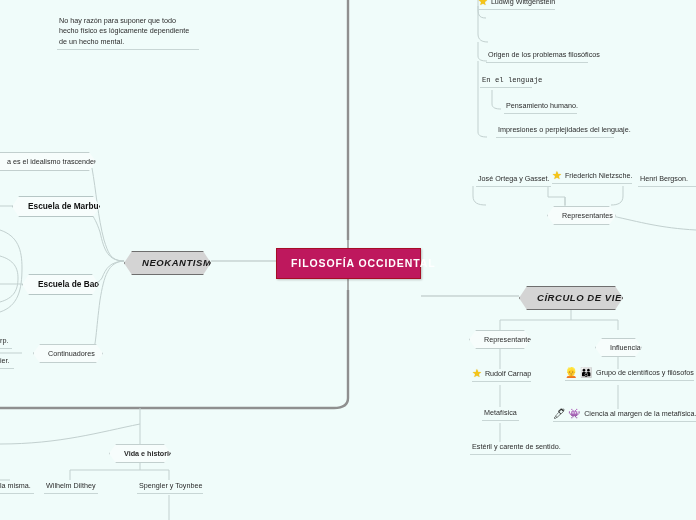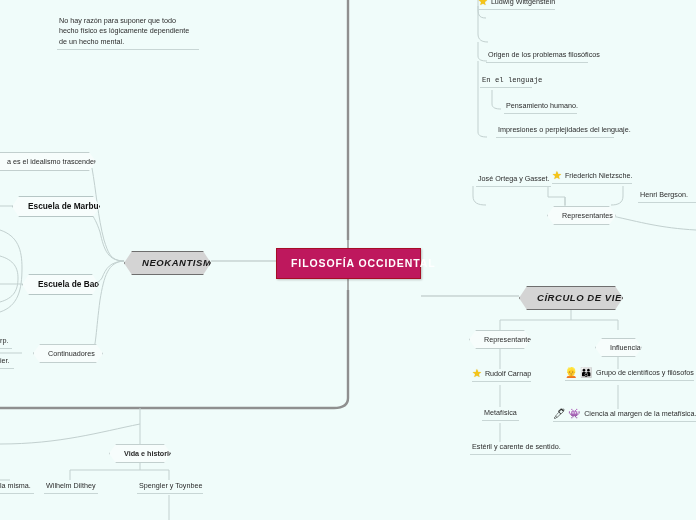--- a/index.html
+++ b/index.html
@@ -213,21 +213,21 @@
 
   <div class="node node-leaf" style="left:496px; top:125px; width:118px;">Impresiones o perplejidades del lenguaje.</div>
 
   <div class="node node-leaf" style="left:476px; top:174px; width:75px;">José Ortega y Gasset.</div>
 
   <div class="leaf-row" style="left:552px; top:170px;">
     <span class="ico ico-star">★</span>
     <span class="leaf-text">Friederich Nietzsche.</span>
   </div>
 
-  <div class="node node-leaf" style="left:638px; top:190px; width:58px;">Henri Bergson.</div>
+  <div class="node node-leaf" style="left:638px; top:174px; width:58px;">Henri Bergson.</div>
 
   <div class="node node-hex" style="left:547px; top:206px; width:69px;text-align:center;">Representantes</div>
 
   <div class="node node-hex" style="left:469px; top:330px; width:62px;">Representante</div>
 
   <div class="node node-hex" style="left:595px; top:330px; width:47px;margin-top:8px;">Influencia</div>
 
   <div class="leaf-row" style="left:472px; top:368px;">
     <span class="ico ico-star">★</span>
     <span class="leaf-text">Rudolf Carnap</span>

